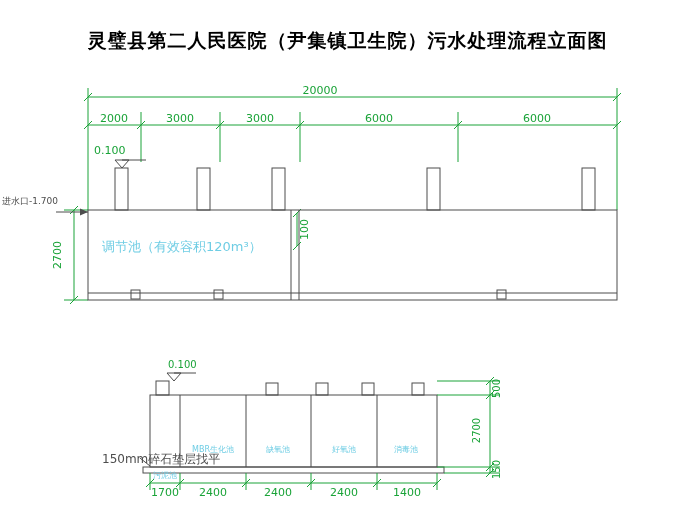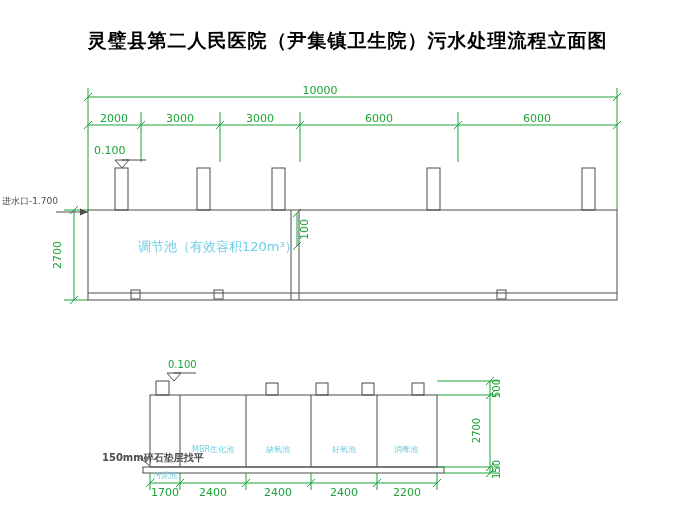--- a/index.html
+++ b/index.html
@@ -13,25 +13,25 @@
   .abs { position:absolute; }
   #title {
     left:20px; top:28px; width:655px; text-align:center;
     font-family:"DejaVu Serif", serif; font-weight:bold;
     font-size:19px; letter-spacing:1px; color:#000;
   }
   .dim { color:var(--dimension,#1aa338); font-size:11px; line-height:1; white-space:nowrap; }
   .dim-c { text-align:center; }
   .rot { transform:rotate(-90deg); transform-origin:center center; text-align:center; }
   .cyan { color:var(--label,#6fcde4); white-space:nowrap; line-height:1; }
-  .t13 { font-size:13px;margin-left:36px; }
+  .t13 { font-size:13px; }
   .t10 { font-size:10px; }
   .t9  { font-size:9px; }
   .t8  { font-size:8px; }
-  .t7  { font-size:10px;font-weight:bold; }
+  .t7  { font-size:12px; }
   .note { color:var(--line,#4d4d4d); }
   svg { position:absolute; left:0; top:0; }
   svg .ln { stroke:var(--line,#4d4d4d); fill:none; stroke-width:1; }
   svg .dm { stroke:var(--dimension,#1aa338); fill:none; stroke-width:1; }
   svg .fl { fill:var(--line,#4d4d4d); stroke:none; }
 </style>
 </head>
 <body>
 
 <div id="canvas">
@@ -142,21 +142,21 @@
       <line x1="490" y1="381" x2="490" y2="473"></line>
       <line x1="486" y1="385" x2="494" y2="377"></line>
       <line x1="486" y1="399" x2="494" y2="391"></line>
       <line x1="486" y1="471" x2="494" y2="463"></line>
       <line x1="486" y1="477" x2="494" y2="469"></line>
     </g>
   </svg>
 
   <div id="title" class="abs">灵璧县第二人民医院（尹集镇卫生院）污水处理流程立面图</div>
 
-  <div class="abs dim dim-c" style="left:290px;top:85px;width:60px;">10000</div>
+  <div class="abs dim dim-c" style="left:290px;top:85px;width:60px;">20000</div>
 
   <div class="abs dim dim-c" style="left:92px;top:113px;width:44px;">2000</div>
   <div class="abs dim dim-c" style="left:158px;top:113px;width:44px;">3000</div>
   <div class="abs dim dim-c" style="left:238px;top:113px;width:44px;">3000</div>
   <div class="abs dim dim-c" style="left:357px;top:113px;width:44px;">6000</div>
   <div class="abs dim dim-c" style="left:515px;top:113px;width:44px;">6000</div>
 
   <div class="abs dim" style="left:94px;top:145px;">0.100</div>
 
   <div class="abs note t9" style="left:2px;top:195px;white-space:nowrap;">进水口-1.700</div>
@@ -174,19 +174,19 @@
   <div class="abs cyan t8 dim-c" style="left:254px;top:446px;width:48px;">缺氧池</div>
   <div class="abs cyan t8 dim-c" style="left:320px;top:446px;width:48px;">好氧池</div>
   <div class="abs cyan t8 dim-c" style="left:382px;top:446px;width:48px;">消毒池</div>
 
   <div class="abs note t7" style="left:102px;top:451px;white-space:nowrap;">150mm碎石垫层找平</div>
 
   <div class="abs dim dim-c" style="left:143px;top:487px;width:44px;">1700</div>
   <div class="abs dim dim-c" style="left:191px;top:487px;width:44px;">2400</div>
   <div class="abs dim dim-c" style="left:256px;top:487px;width:44px;">2400</div>
   <div class="abs dim dim-c" style="left:322px;top:487px;width:44px;">2400</div>
-  <div class="abs dim dim-c" style="left:385px;top:487px;width:44px;">2200</div>
+  <div class="abs dim dim-c" style="left:385px;top:487px;width:44px;">1400</div>
 
   <div class="abs dim rot t10" style="left:484px;top:383px;width:26px;height:11px;">500</div>
   <div class="abs dim rot t10" style="left:460px;top:425px;width:34px;height:11px;">2700</div>
   <div class="abs dim rot t10" style="left:484px;top:464px;width:26px;height:11px;">150</div>
 
 </div>
 
 </body></html>

